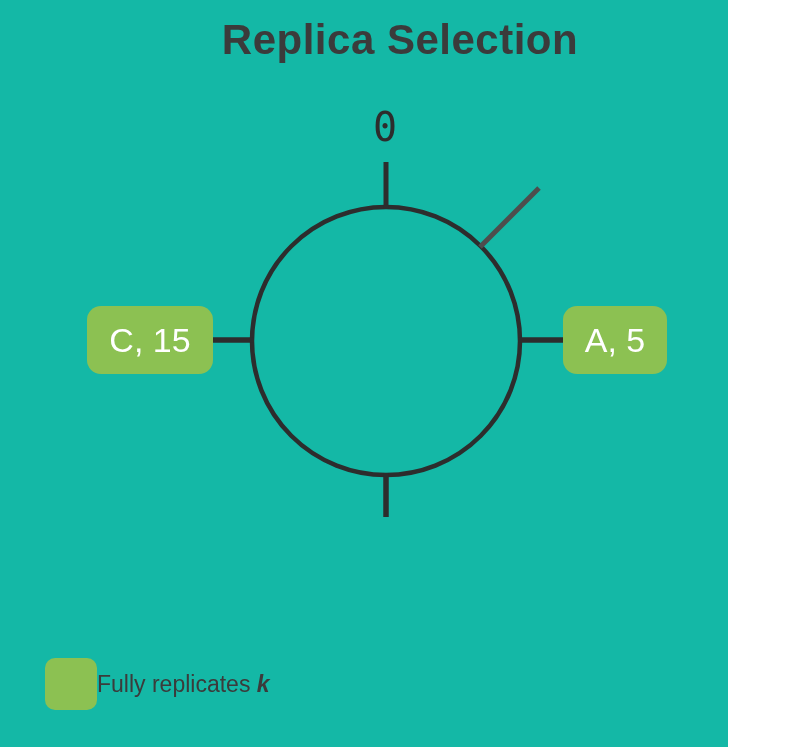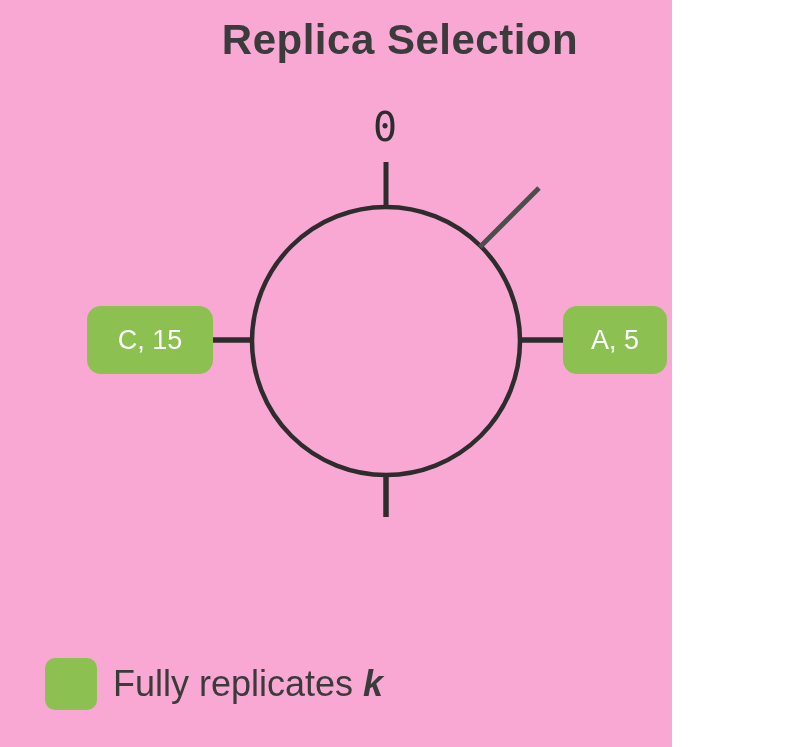--- a/index.html
+++ b/index.html
@@ -6,23 +6,23 @@
     --green: #8CC152;
     --ring: #2D2D2D;
     --hashline: #4D4D4D;
     --text: #3B3B3B;
     --nodetext: #FFFFFF;
   }
   * { margin: 0; padding: 0; box-sizing: border-box; }
   body { background: #ffffff; font-family: "Liberation Sans", sans-serif; }
   .canvas {
     position: relative;
-    width: 672px;
+    width: 728px;
     height: 747px;
-    background: #f9a8d4;
+    background: #14b8a6;
     overflow: hidden;
   }
   .title {
     position: absolute;
     left: 0; top: 16px;
     width: 800px;
     text-align: center;
     font-size: 42px;
     font-weight: bold;
     color: var(--text);
@@ -51,40 +51,39 @@
   }
   .k-emph { font-weight: bold; font-style: italic; }
   .node {
     position: absolute;
     background: var(--green);
     border-radius: 14px;
     display: flex;
     align-items: center;
     justify-content: center;
     color: var(--nodetext);
-    font-size: 27px;
+    font-size: 34px;
   }
   .node-c { left: 87px;  top: 306px; width: 126px; height: 68px; }
   .node-a { left: 563px; top: 306px; width: 104px; height: 68px; justify-content: center; }
   .node-b { left: 325px; top: 515px; width: 123px; height: 71px; }
   .legend {
     position: absolute;
     left: 45px; top: 658px;
     display: flex;
     align-items: center;
   }
   .legend-swatch {
     width: 52px; height: 52px;
     background: var(--green);
     border-radius: 10px;
     flex: 0 0 auto;
   }
   .legend-text {
-    margin-left: 16px;
-    font-size: 36px;
+    font-size: 23px;
     color: var(--text);
     white-space: nowrap;
   }
 </style>
 </head>
 <body>
 
 <div class="canvas">
 
   <div class="title">Replica Selection</div>

